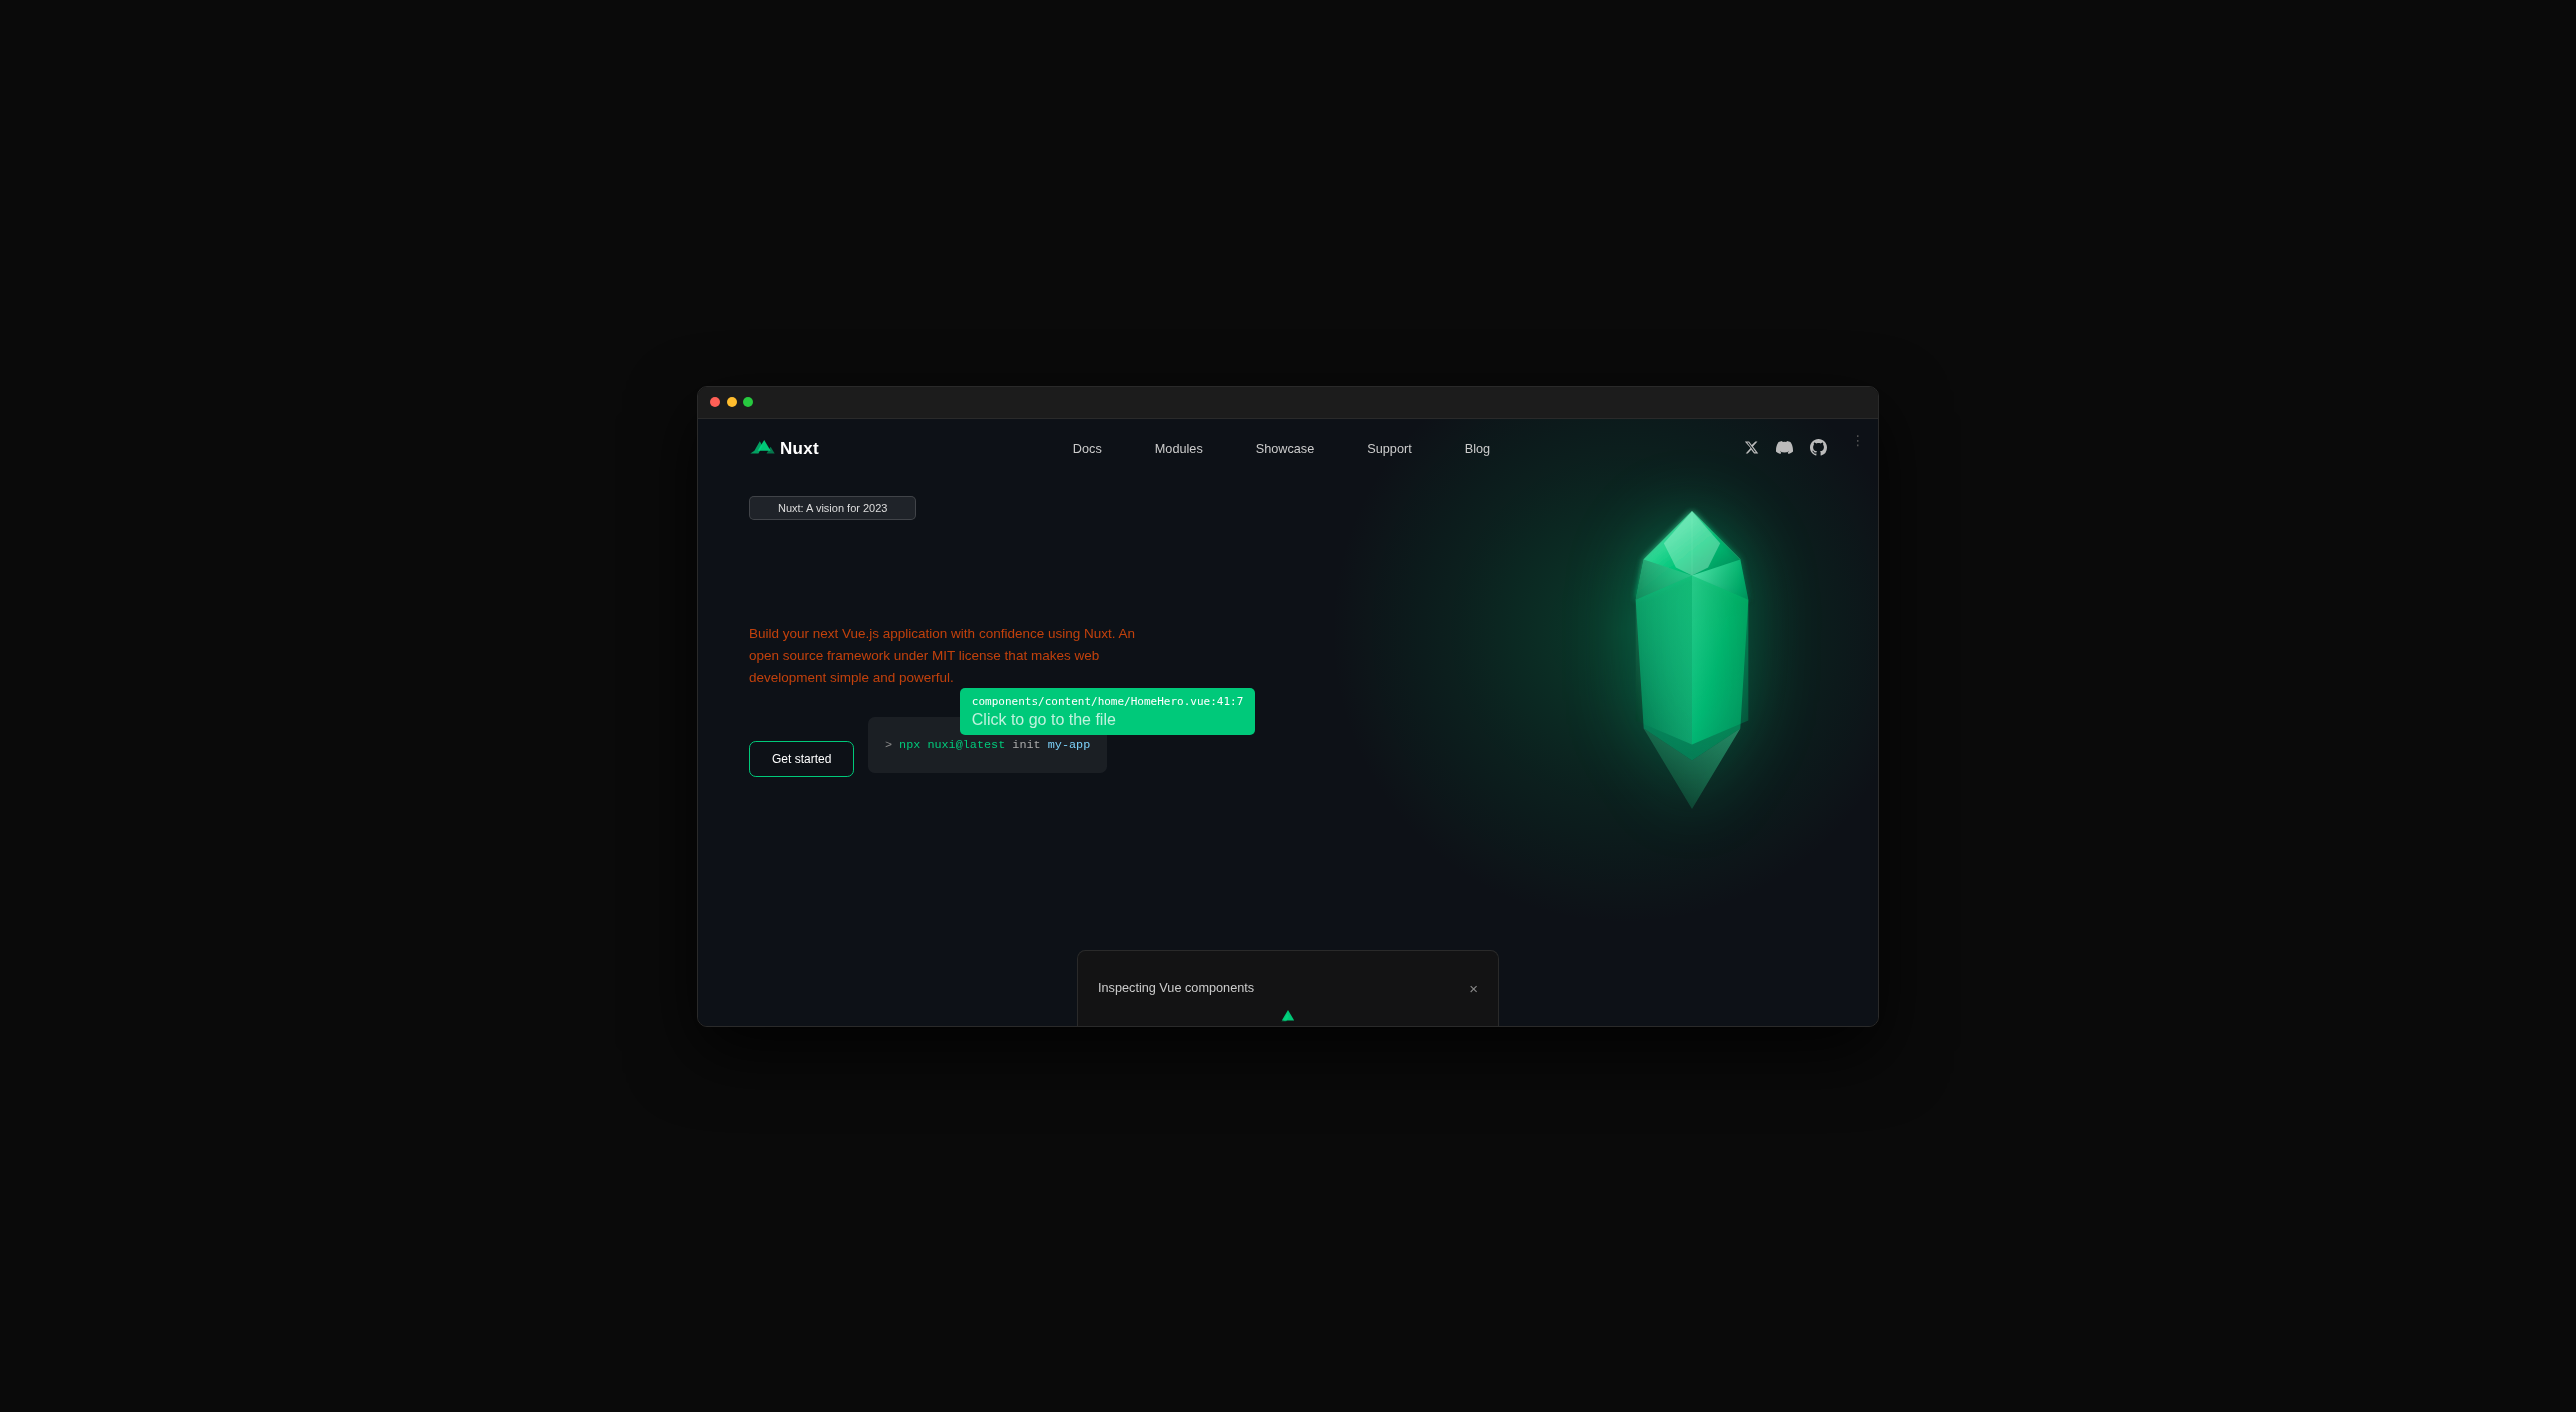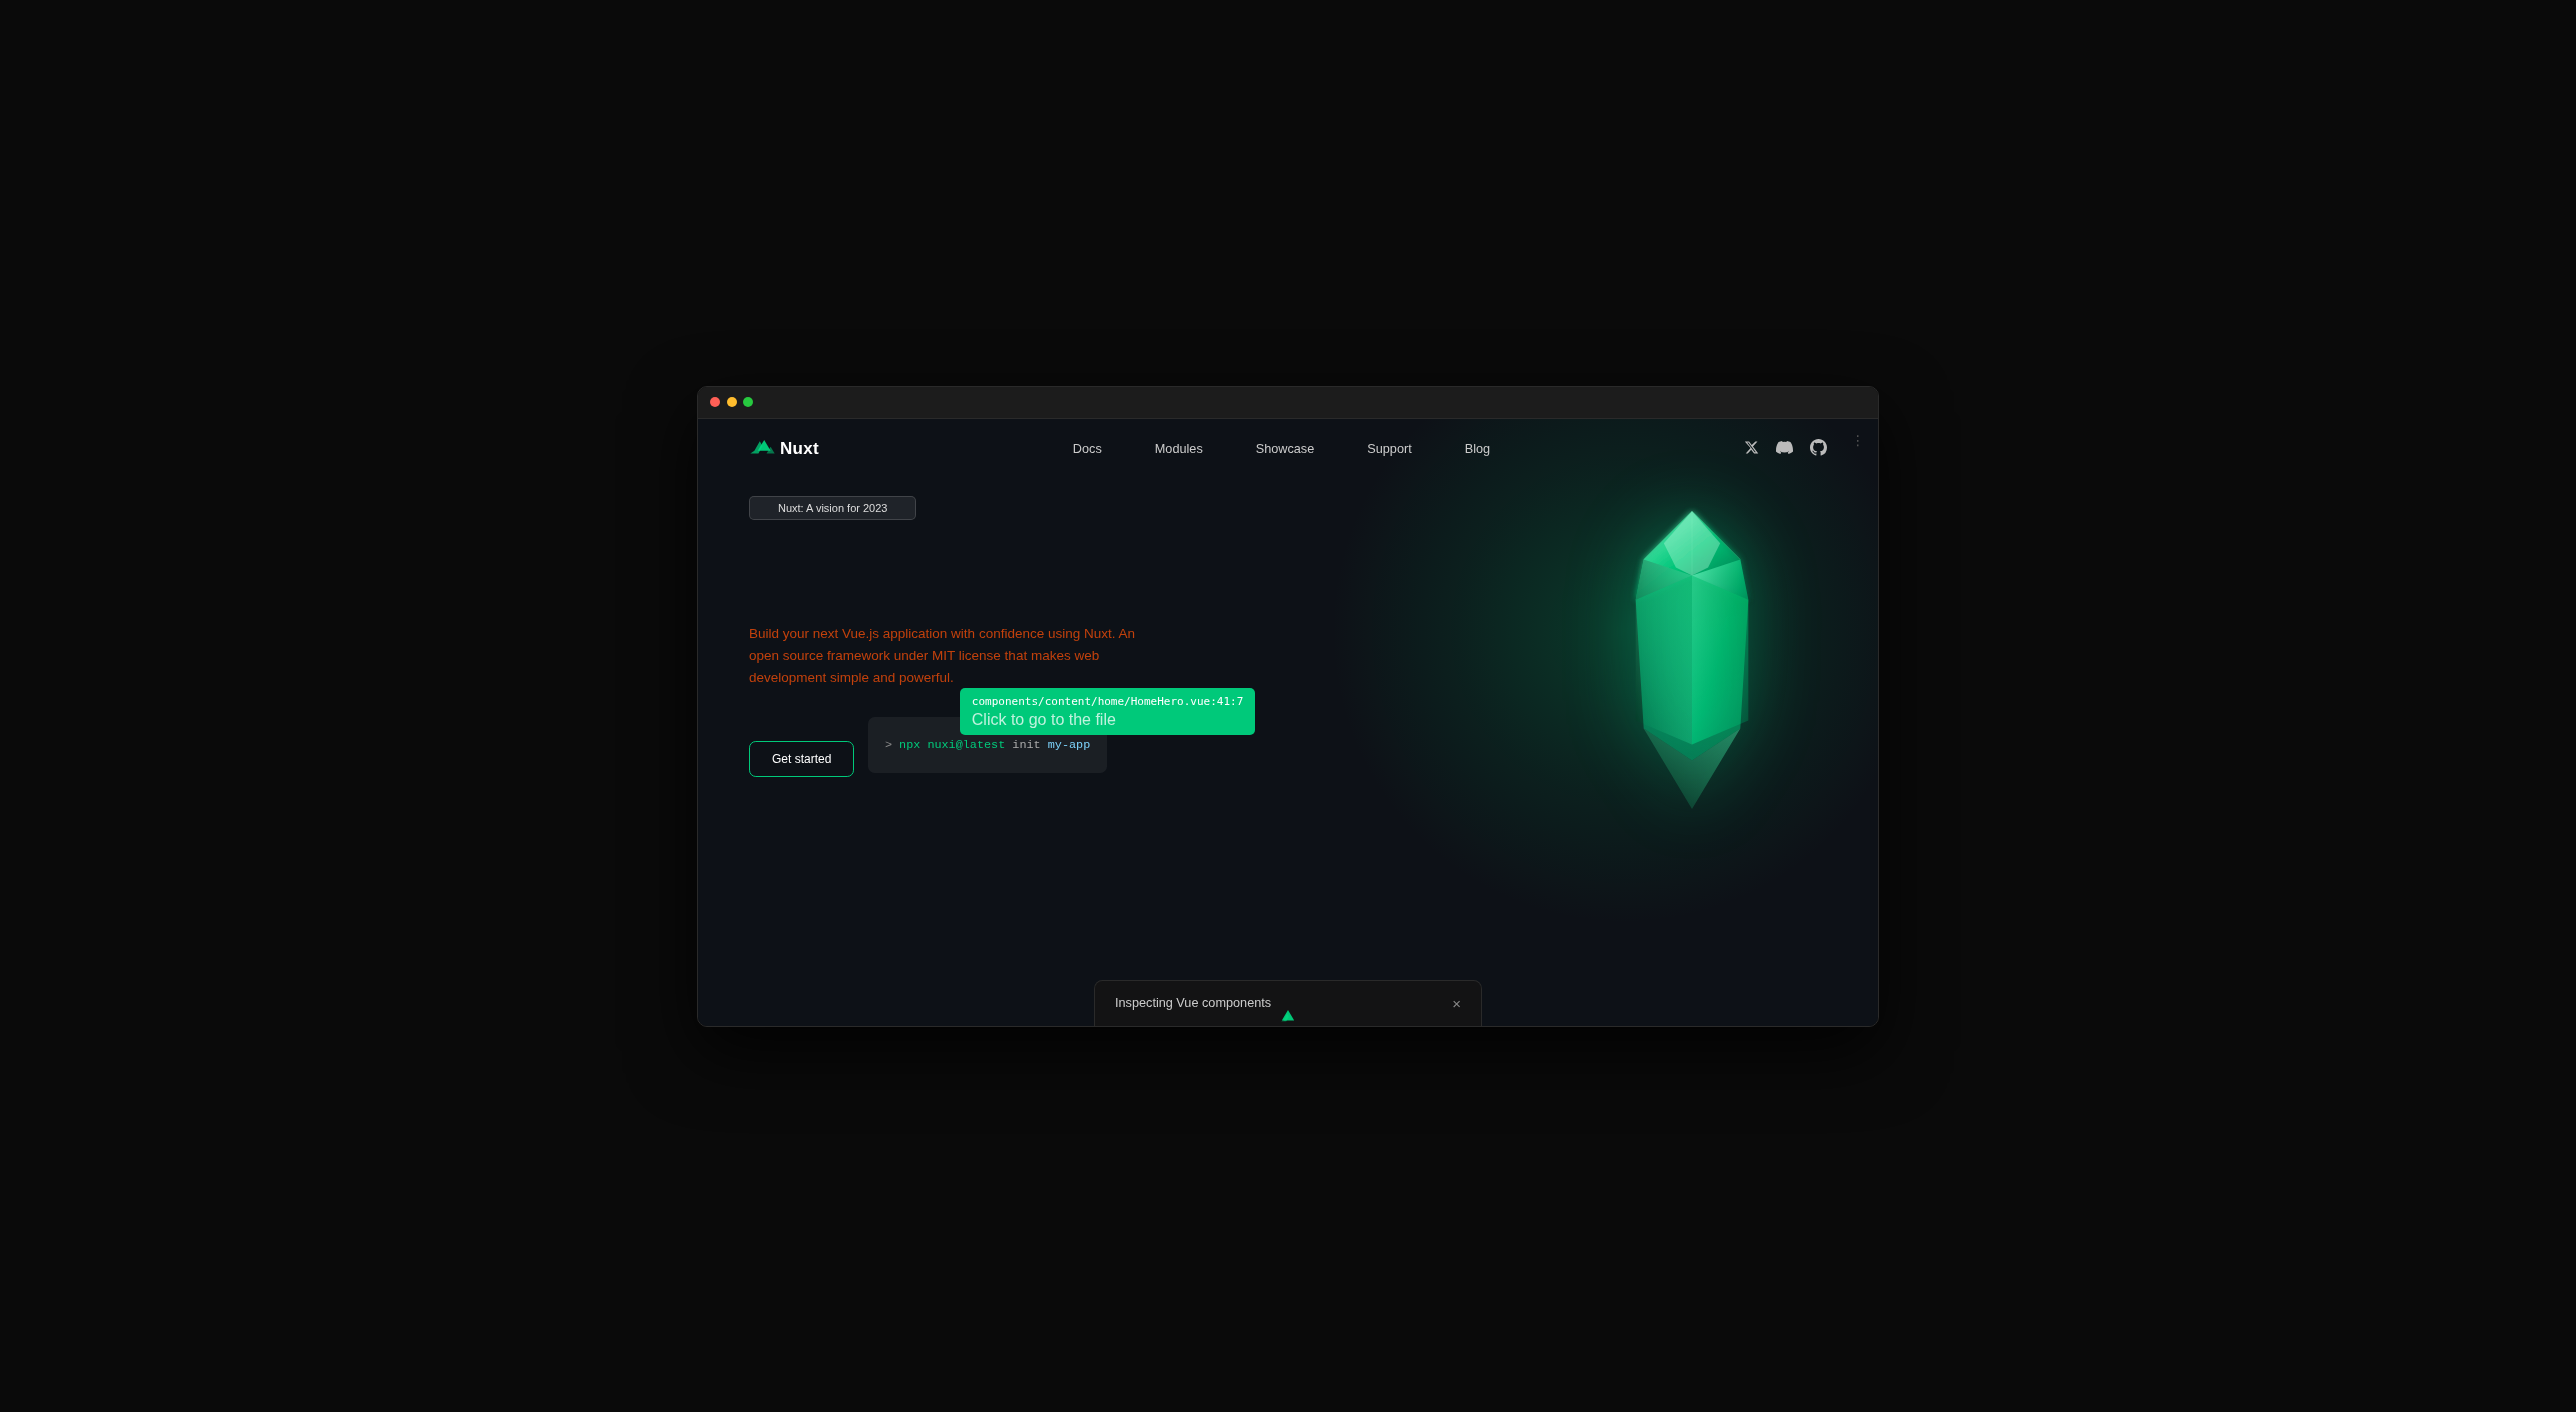--- a/index.html
+++ b/index.html
@@ -234,26 +234,26 @@
       height: 100%;
       filter: drop-shadow(0 0 34px rgba(0,200,130,0.4));
     }
 
     
     .bottom-bar {
       position: absolute;
       bottom: 0;
       left: 50%;
       transform: translateX(-50%);
-      width: 388px;
+      width: 422px;
       background: rgba(20,20,20,0.95);
       border: 0.8px solid #2a2a2a;
       border-bottom: none;
       border-radius: 8.4px 8.4px 0 0;
-      padding: 15px 20px;
+      padding: 30px 20px;
       z-index: 30;
       display: flex;
       align-items: center;
       justify-content: space-between;
     }
 
     .bottom-bar-text {
       color: #ccc;
       font-size: 12.7px;
     }

